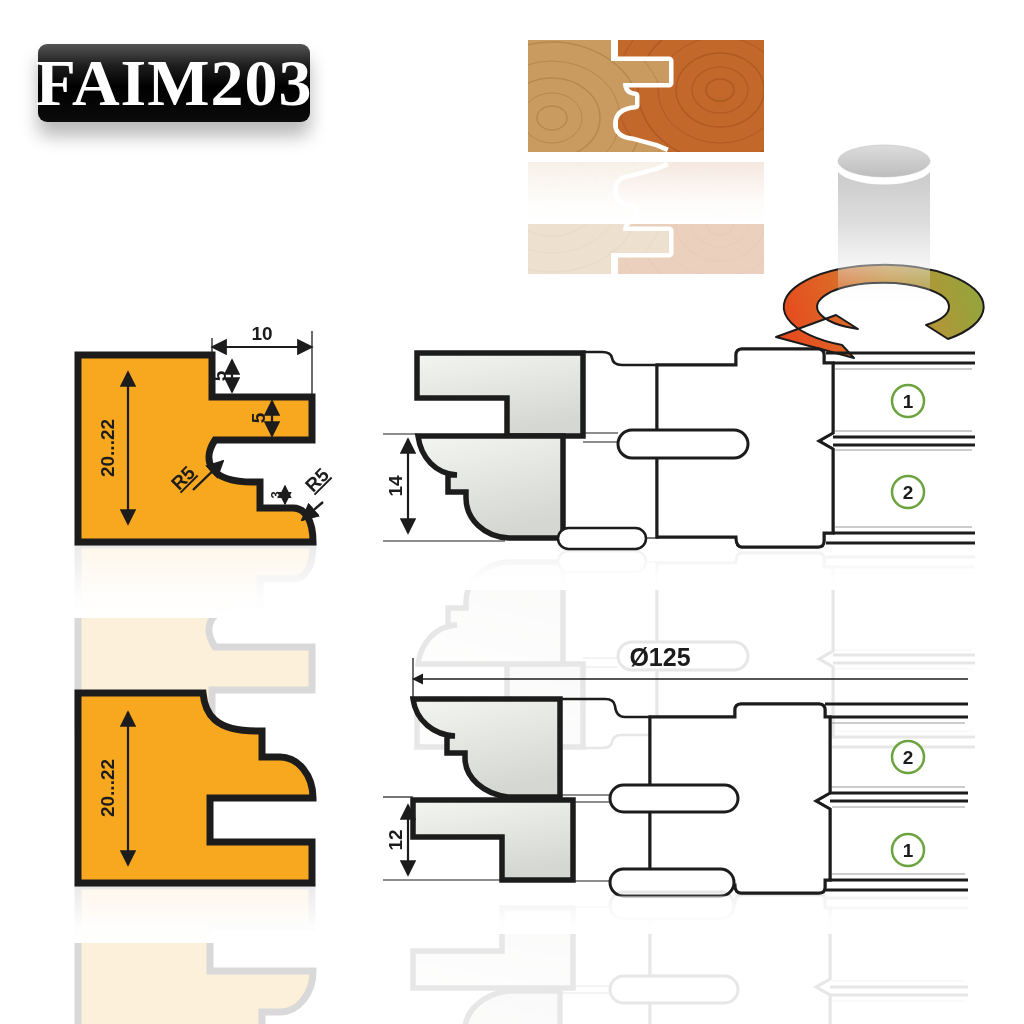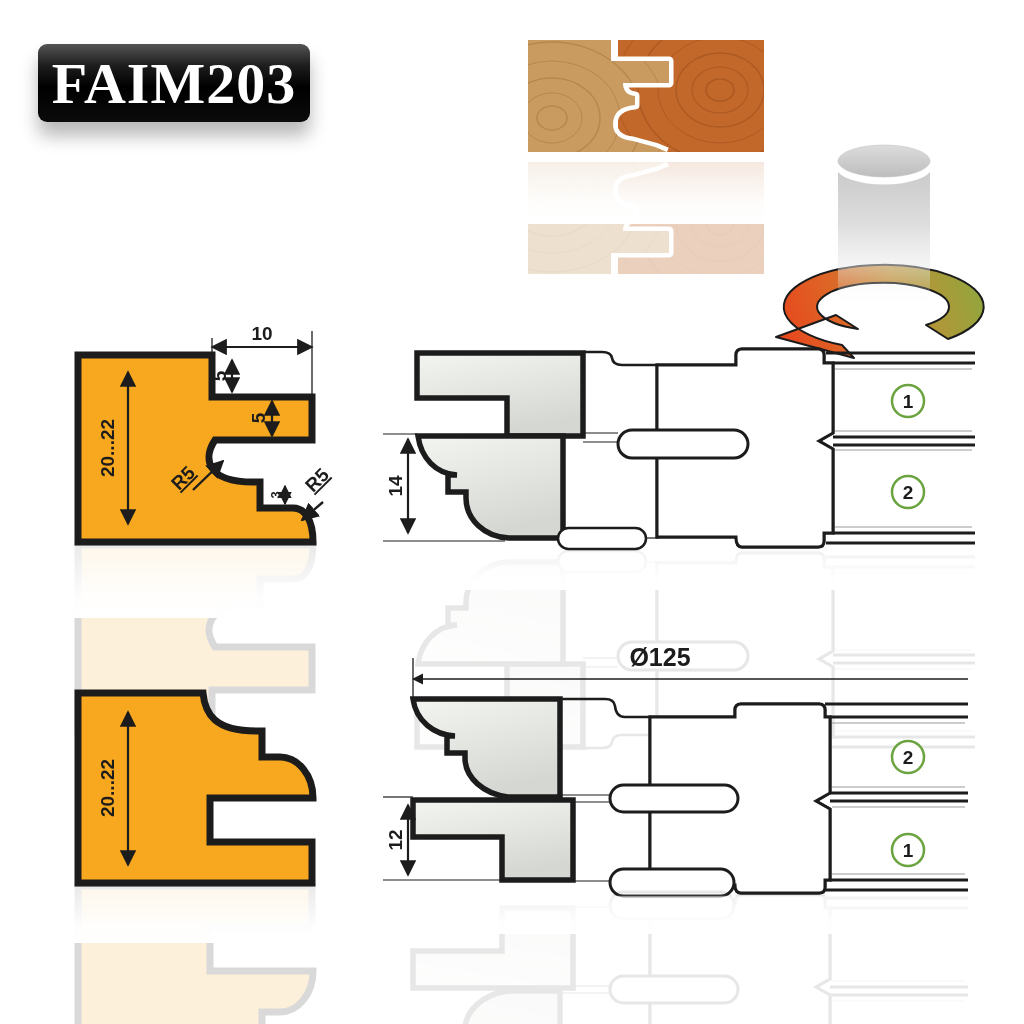--- a/index.html
+++ b/index.html
@@ -2,21 +2,21 @@
 <html><head>
 <meta charset="utf-8">
 <style>
   html,body{margin:0;padding:0;background:#fff;}
   .stage{position:relative;width:1024px;height:1024px;background:#fff;overflow:hidden;
          font-family:"Liberation Sans",sans-serif;}
   .badge{position:absolute;left:38px;top:44px;width:272px;height:78px;border-radius:9px;
          background:linear-gradient(180deg,#545454 0%,#1d1d1d 28%,#000 55%,#0b0b0b 100%);
          box-shadow:0 14px 18px rgba(0,0,0,.28);
          display:flex;align-items:center;justify-content:center;
-         color:#fff;font-family:"Liberation Serif",serif;font-weight:700;font-size:58px;
+         color:#fff;font-family:"Liberation Serif",serif;font-weight:700;font-size:66px;
          letter-spacing:1px;}
   svg{position:absolute;overflow:visible;}
   svg text{font-family:"Liberation Sans",sans-serif;font-weight:700;fill:#1c1c1c;}
   .dim{font-size:19px;}
   .dimsmall{font-size:13px;}
   .dia{font-size:25px;}
   .pos{font-size:19px;}
 </style>
 </head>
 <body>

